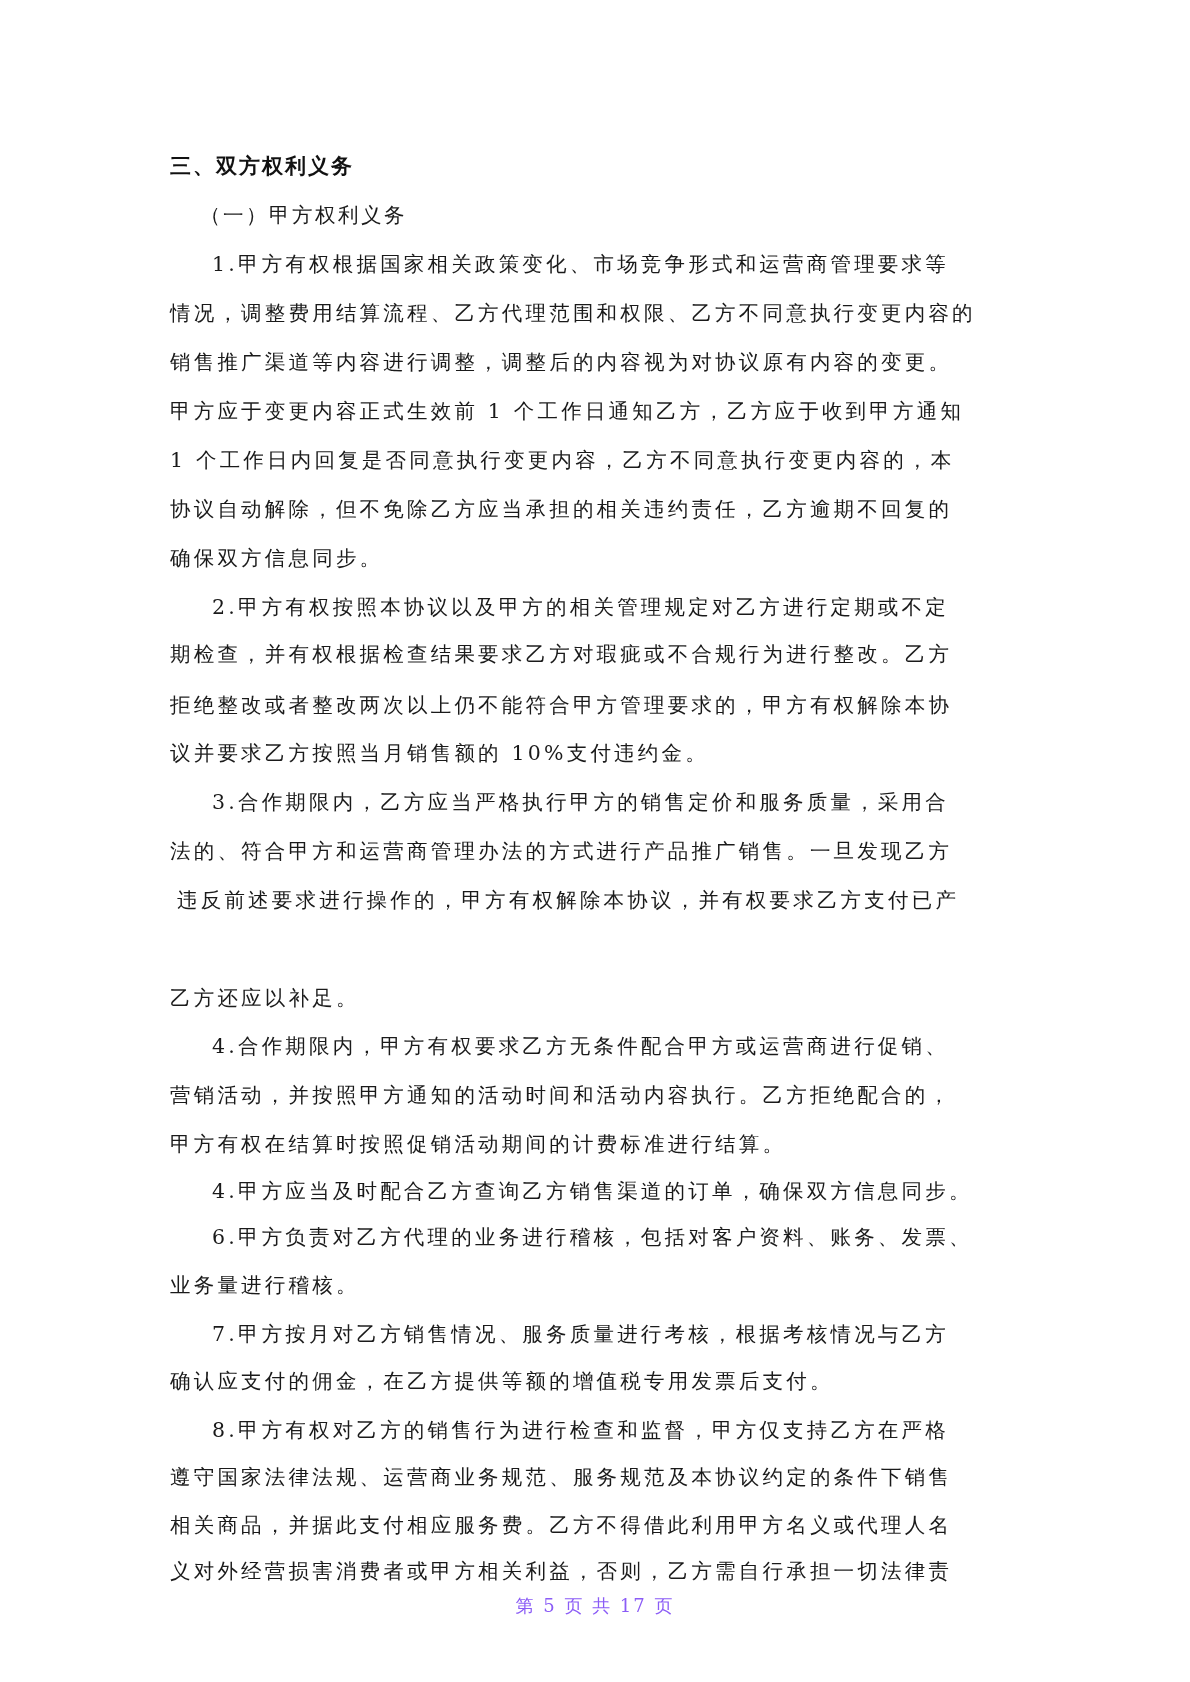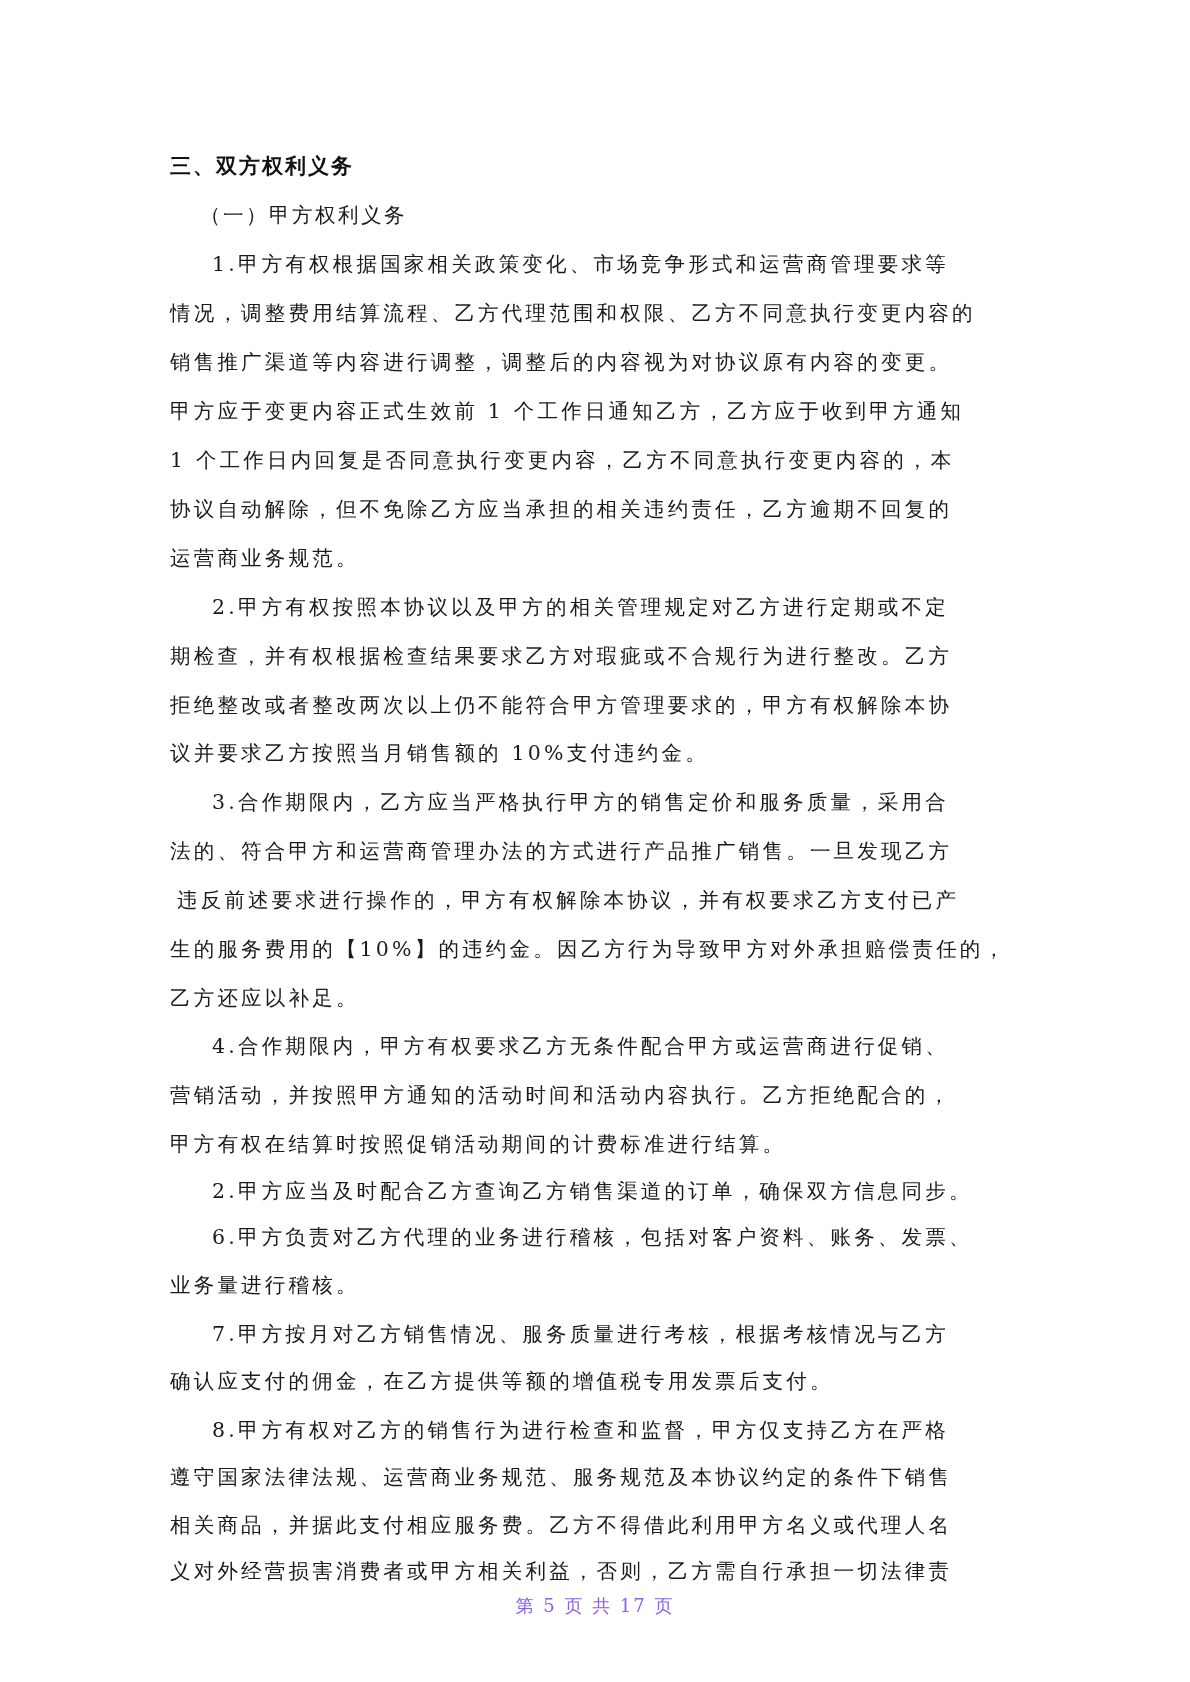--- a/index.html
+++ b/index.html
@@ -65,38 +65,37 @@
   <div class="line heading" style="top:135px;">三、双方权利义务</div>
 
   <div class="line subheading" style="top:184px;">（一）甲方权利义务</div>
 
   <div class="line indent" style="top:233px;">1.甲方有权根据国家相关政策变化、市场竞争形式和运营商管理要求等</div>
   <div class="line" style="top:282px;">情况，调整费用结算流程、乙方代理范围和权限、乙方不同意执行变更内容的</div>
   <div class="line" style="top:331px;">销售推广渠道等内容进行调整，调整后的内容视为对协议原有内容的变更。</div>
   <div class="line" style="top:380px;">甲方应于变更内容正式生效前 1 个工作日通知乙方，乙方应于收到甲方通知</div>
   <div class="line" style="top:429px;">1 个工作日内回复是否同意执行变更内容，乙方不同意执行变更内容的，本</div>
   <div class="line" style="top:478px;">协议自动解除，但不免除乙方应当承担的相关违约责任，乙方逾期不回复的</div>
-  <div class="line" style="top:527px;">运营商业务规范。</div>
+  <div class="line" style="top:527px;">确保双方信息同步。</div>
 
   <div class="line indent" style="top:576px;">2.甲方有权按照本协议以及甲方的相关管理规定对乙方进行定期或不定</div>
-  <div class="line" style="top:625px;">期检查，并有权根据检查结果要求乙方对瑕疵或不合规行为进行整改。乙方</div>
+  <div class="line" style="top:625px;font-family:Liberation Mono, monospace;">期检查，并有权根据检查结果要求乙方对瑕疵或不合规行为进行整改。乙方</div>
   <div class="line" style="top:674px;">拒绝整改或者整改两次以上仍不能符合甲方管理要求的，甲方有权解除本协</div>
   <div class="line" style="top:722px;">议并要求乙方按照当月销售额的 10%支付违约金。</div>
 
   <div class="line indent" style="top:771px;">3.合作期限内，乙方应当严格执行甲方的销售定价和服务质量，采用合</div>
   <div class="line" style="top:820px;">法的、符合甲方和运营商管理办法的方式进行产品推广销售。一旦发现乙方</div>
   <div class="line" style="top:869px;margin-left:7px;">违反前述要求进行操作的，甲方有权解除本协议，并有权要求乙方支付已产</div>
-  <div class="line" style="top:918px;">生的服务费用的【10%】的违约金。因乙方行为导致甲方对外承担赔偿责任的，</div>
   <div class="line" style="top:967px;">乙方还应以补足。</div>
 
   <div class="line indent" style="top:1015px;">4.合作期限内，甲方有权要求乙方无条件配合甲方或运营商进行促销、</div>
   <div class="line" style="top:1064px;">营销活动，并按照甲方通知的活动时间和活动内容执行。乙方拒绝配合的，</div>
   <div class="line" style="top:1113px;">甲方有权在结算时按照促销活动期间的计费标准进行结算。</div>
 
-  <div class="line indent" style="top:1160px;">2.甲方应当及时配合乙方查询乙方销售渠道的订单，确保双方信息同步。</div>
+  <div class="line indent" style="top:1160px;">4.甲方应当及时配合乙方查询乙方销售渠道的订单，确保双方信息同步。</div>
 
   <div class="line indent" style="top:1206px;">6.甲方负责对乙方代理的业务进行稽核，包括对客户资料、账务、发票、</div>
   <div class="line" style="top:1254px;">业务量进行稽核。</div>
 
   <div class="line indent" style="top:1303px;">7.甲方按月对乙方销售情况、服务质量进行考核，根据考核情况与乙方</div>
   <div class="line" style="top:1350px;">确认应支付的佣金，在乙方提供等额的增值税专用发票后支付。</div>
 
   <div class="line indent" style="top:1399px;">8.甲方有权对乙方的销售行为进行检查和监督，甲方仅支持乙方在严格</div>
   <div class="line" style="top:1446px;">遵守国家法律法规、运营商业务规范、服务规范及本协议约定的条件下销售</div>
   <div class="line" style="top:1494px;">相关商品，并据此支付相应服务费。乙方不得借此利用甲方名义或代理人名</div>

